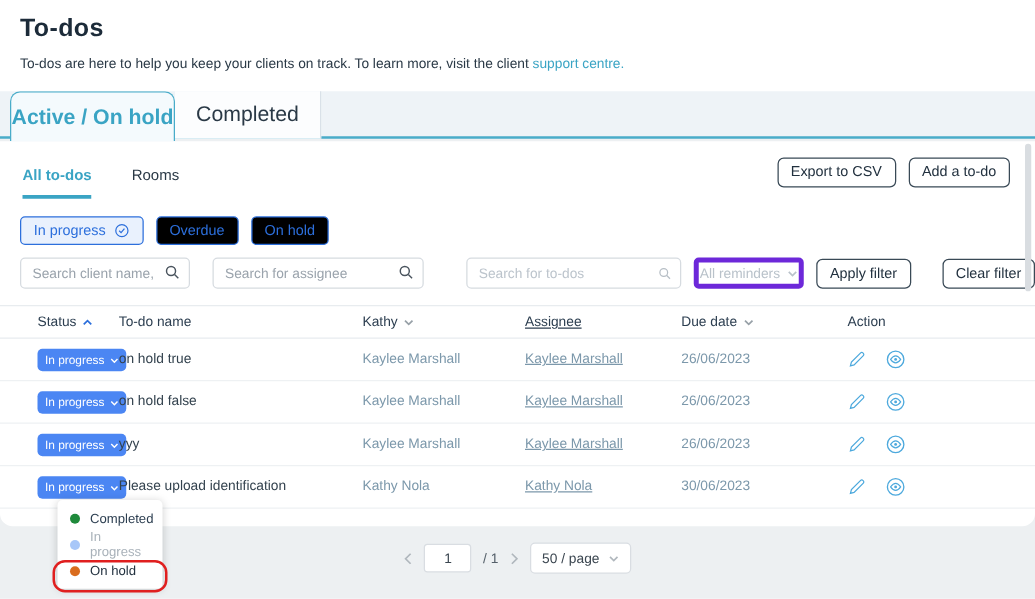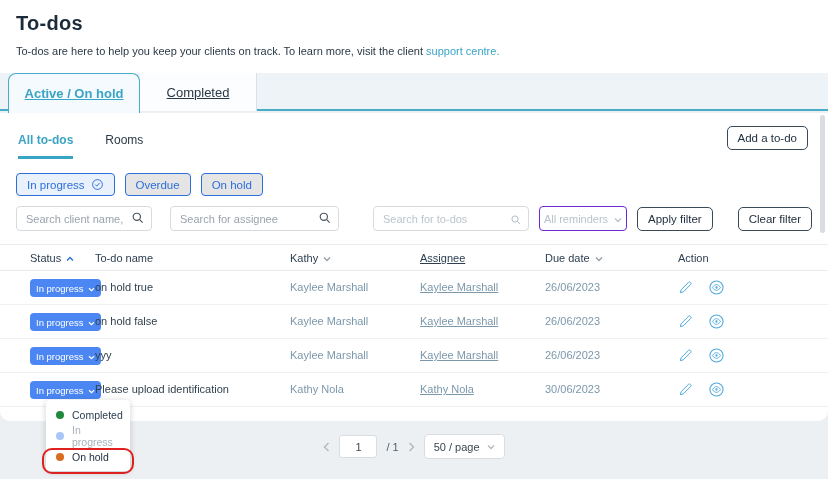--- a/index.html
+++ b/index.html
@@ -11,52 +11,52 @@
     overflow:hidden;
     color:#2a3946;
   }
   .hdr { position:absolute; top:0; left:0; width:828px; height:88px; background:#ffffff; }
   .hdr h1 { font-size:20px; font-weight:600; color:#1c2b39; letter-spacing:.3px; padding:12px 0 0 16px; }
   .hdr .desc { font-size:11px; color:#2a3946; padding:10px 0 0 16px; }
   .link { color:#3aa4c4; cursor:pointer; }
 
   .tabstrip { position:absolute; top:73px; left:0; width:828px; height:38px;
     background:#eef3f7; border-bottom:2px solid #49acc9; display:flex; }
-  .tab { height:38px; display:flex; align-items:center; justify-content:center; font-size:13px; cursor:pointer;text-decoration:underline; }
+  .tab { height:38px; display:flex; align-items:center; justify-content:center; font-size:17px; cursor:pointer; }
   .tab.active { width:132px; margin-left:8px; background:#f4fafd; color:#3aa4c4; font-weight:600;
     border:1px solid #49acc9; border-bottom:none; border-radius:8px 8px 0 0; position:relative; z-index:2; height:40px; }
   .tab.inactive { width:117px; background:#fcfdfe; color:#2a3946; border-right:1px solid #d9e1e8; }
 
   .card { position:absolute; top:113px; left:0; width:828px; height:308px; background:#ffffff; border-radius:0 0 10px 10px; }
 
   .subtabs { display:flex; gap:32px; padding:20px 0 0 18px; }
   .subtab { font-size:12px; padding-bottom:9px; cursor:pointer; }
   .subtab.active { color:#3aa4c4; font-weight:600; border-bottom:3px solid #3aa4c4; }
   .subtab.inactive { color:#2a3946; }
 
   .toolbar { position:absolute; top:13px; right:20px; display:flex; gap:10px; }
   .btn-dark { background:#fff; border:1.5px solid #394956; border-radius:5px; color:#22313f;
     font-size:11.5px; padding:4px 10px; height:24px; cursor:pointer; font-family:inherit; }
 
   .chips { display:flex; gap:10px; margin:14px 0 0 16px; }
   .chip { display:flex; align-items:center; gap:6px; font-size:11.5px; color:#2c6fdc;
-    border:1px solid #2c6fdc; border-radius:4px; padding:4px 10px; height:23px; background:#e5e5e5; cursor:pointer; font-family:inherit; }
+    border:1px solid #2c6fdc; border-radius:4px; padding:4px 10px; height:23px; background:#000000; cursor:pointer; font-family:inherit; }
   .chip.selected { background:#e9f1fd; }
   .chip svg { display:block; }
 
   .searchrow { display:flex; align-items:center; margin:10px 0 0 16px; }
   .sinput { position:relative; }
   .sinput input { width:100%; height:25px; border:1px solid #d6dbe0; border-radius:4px;
     font-size:11px; padding:0 26px 0 9px; color:#3b4650; outline:none; font-family:inherit; }
   .sinput input::placeholder { color:#9aa3ac; }
   .sinput.light input::placeholder { color:#bcc4cc; }
   .sinput .mag { position:absolute; right:7px; top:5px; color:#4a545e; }
   .sinput.light .mag { color:#b6bec5; top:6px; }
-  .w1 { width:136px; } .w2 { width:169px; margin-left:18px; } .w3 { width:156px; margin-left:34px; }
-  .dd { margin-left:10px; width:88px; height:25px; border:1px solid #6d28d9; border-radius:4px;
+  .w1 { width:136px; } .w2 { width:169px; margin-left:18px; } .w3 { width:172px; margin-left:34px; }
+  .dd { margin-left:10px; width:88px; height:25px; border:4px solid #6d28d9; border-radius:4px;
     display:flex; align-items:center; justify-content:center; gap:6px; font-size:11px; color:#b9c2ca; background:#fff; cursor:pointer; }
   .filterbtns { margin-left:10px; display:flex; gap:25px; }
 
   .tbl { margin-top:13px; }
   .thead { position:relative; height:27px; border-top:1px solid #e8ecef; border-bottom:1px solid #e8ecef; }
   .thead .cell { position:absolute; top:7px; font-size:11px; color:#2c3e50; cursor:pointer; display:flex; gap:5px; }
   .trow { position:relative; height:34px; border-bottom:1px solid #eef1f3; }
   .trow .cell { position:absolute; top:10px; font-size:11px; }
   .c1 { left:30px; } .c2 { left:95px; } .c3 { left:290px; } .c4 { left:420px;text-decoration:underline; } .c5 { left:545px; } .c6 { left:678px; }
   .name { color:#33424e; }
@@ -104,20 +104,21 @@
 </div>
 
 <div class="card">
 
   <div class="subtabs">
     <div class="subtab active">All to-dos</div>
     <div class="subtab inactive">Rooms</div>
   </div>
 
   <div class="toolbar">
+    <button class="btn-dark">Export to CSV</button>
     <button class="btn-dark">Add a to-do</button>
   </div>
 
   <div class="chips">
     <button class="chip selected">
       <span>In progress</span>
       <span>
           <svg width="13" height="13" viewBox="0 0 24 24">
             <circle cx="12" cy="12" r="9" fill="none" stroke="currentColor" stroke-width="1.8"></circle>
             <path d="M8 12.2l2.8 2.8 5-6" fill="none" stroke="currentColor" stroke-width="1.8"></path>

